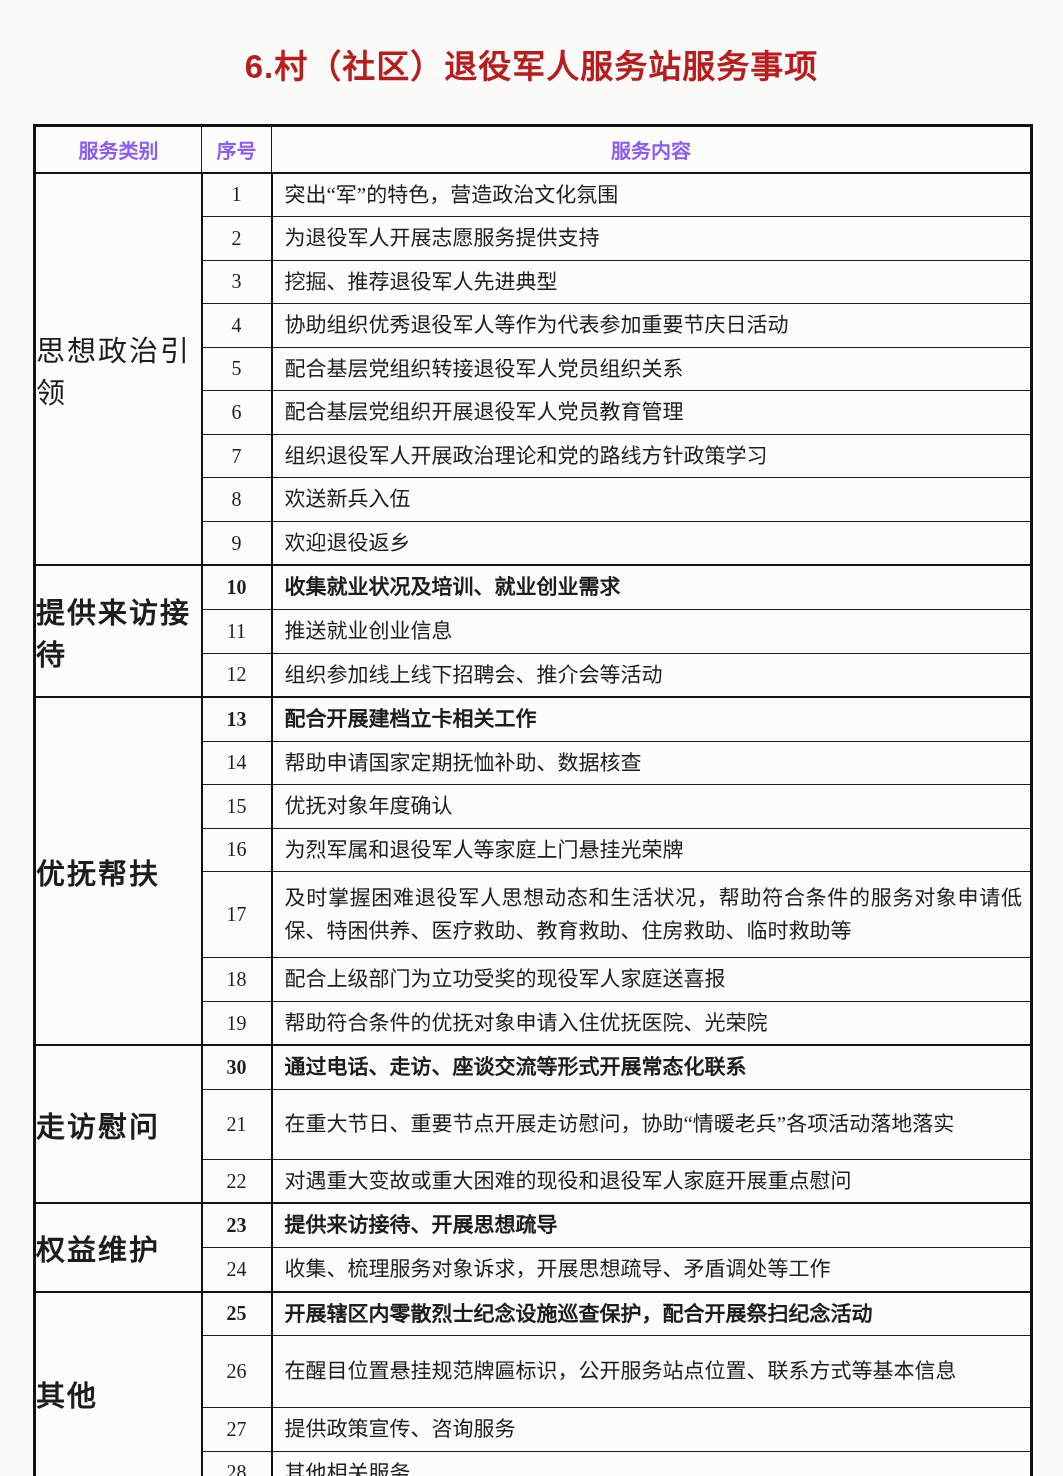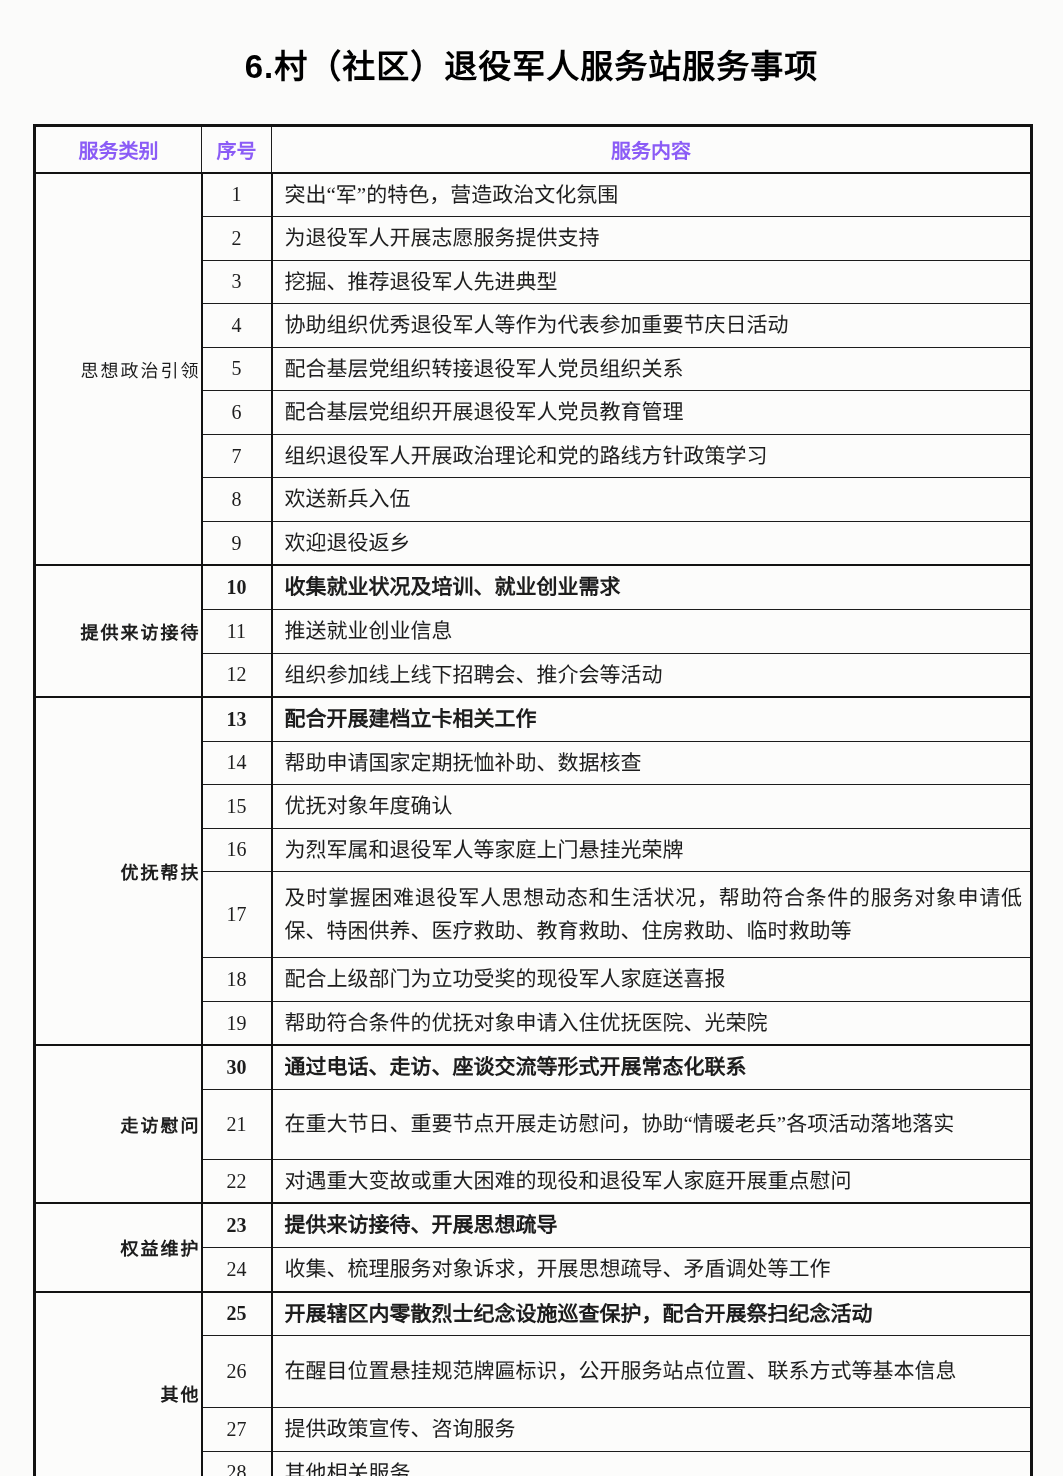--- a/index.html
+++ b/index.html
@@ -14,21 +14,21 @@
     height: 1476px;
     padding: 40px 33px 56px 33px;
     background: #fbfbfa;
   }
   .doc-title {
     text-align: center;
     font-family: "Liberation Sans", "DejaVu Sans", sans-serif;
     font-weight: 700;
     font-size: 33px;
     letter-spacing: 1px;
-    color: #000000;
+    color: #b91c1c;
     margin-bottom: 36px;
   }
   table.service-table {
     width: 997px;
     border-collapse: collapse;
     table-layout: fixed;
     border: 3px solid #121212;
     background: #fcfcfb;
   }
   col.c-cat { width: 167px; }
@@ -47,22 +47,22 @@
     text-align: center;
     border-bottom: 2.5px solid #121212;
     color: #8b5cf6;
   }
   tbody tr { height: 42px; }
   tbody tr[data-no="17"] { height: 86px; }
   tbody tr[data-no="21"] { height: 70px; }
   tbody tr[data-no="26"] { height: 72px; }
 
   td.col-cat {
-    text-align: right;
-    font-size: 18px;
+    text-align: left;
+    font-size: 29px;
     letter-spacing: 2px;
     border-left: 3px solid #121212;
     border-right: 2px solid #121212;
   }
   td.col-no {
     text-align: center;
     font-size: 20px;
     border-right: 2px solid #121212;
   }
   td.col-content {

